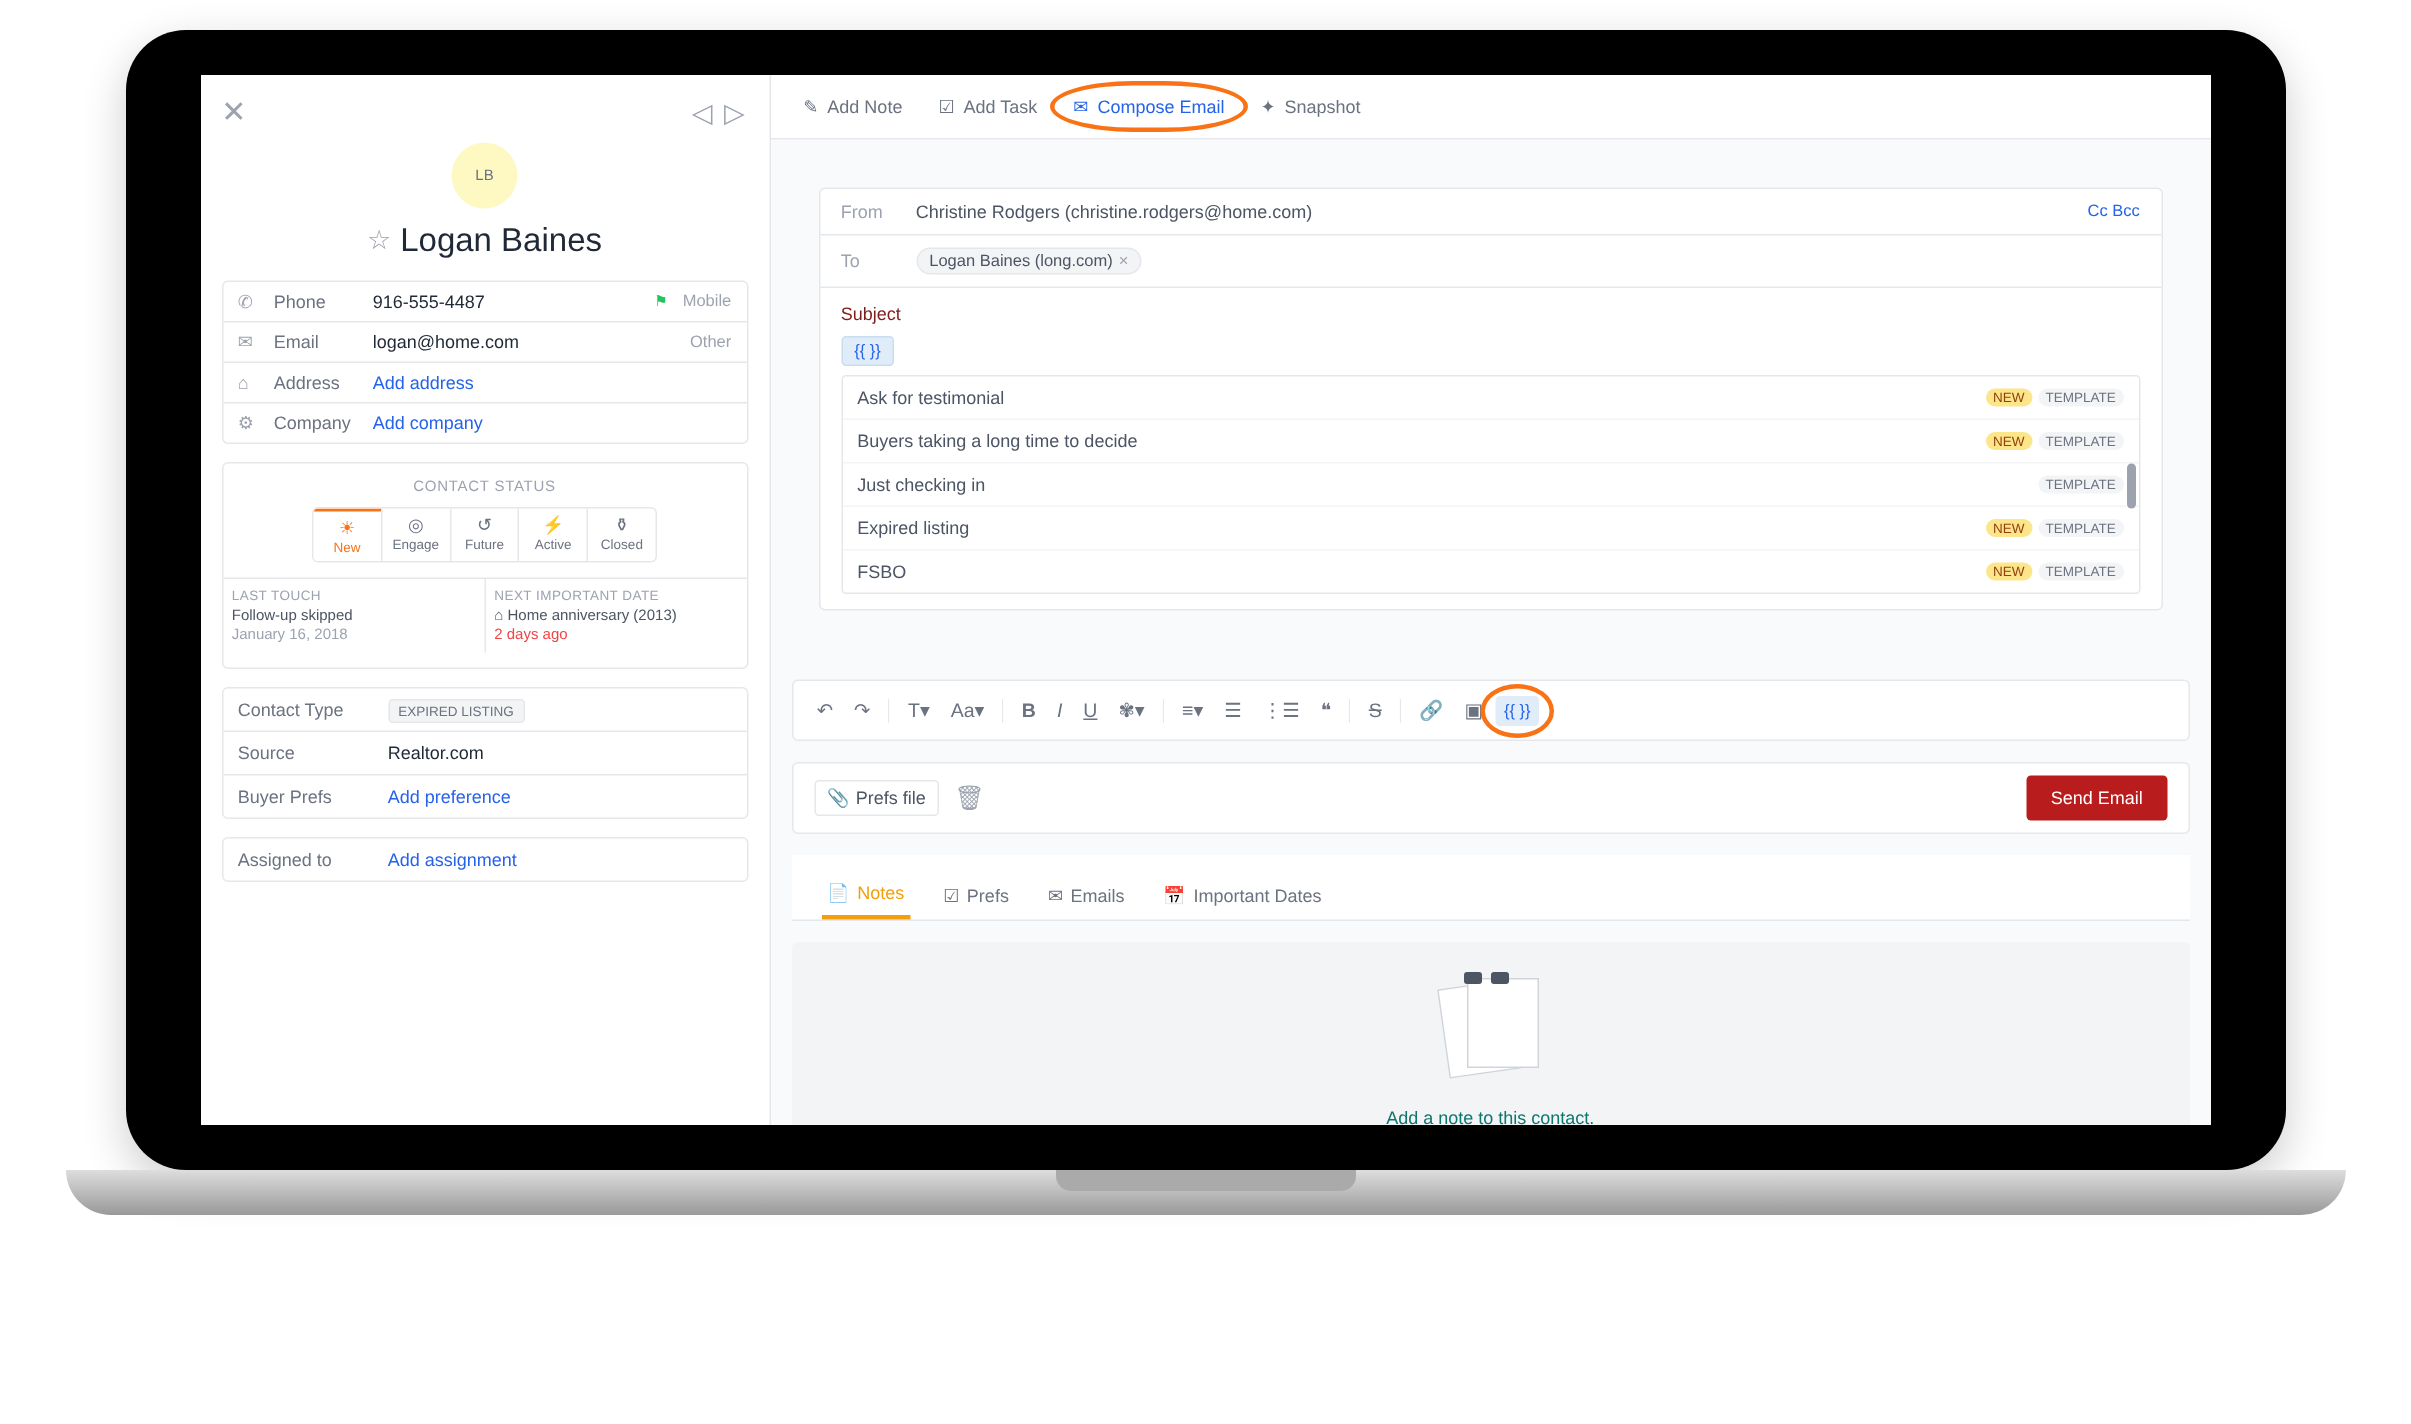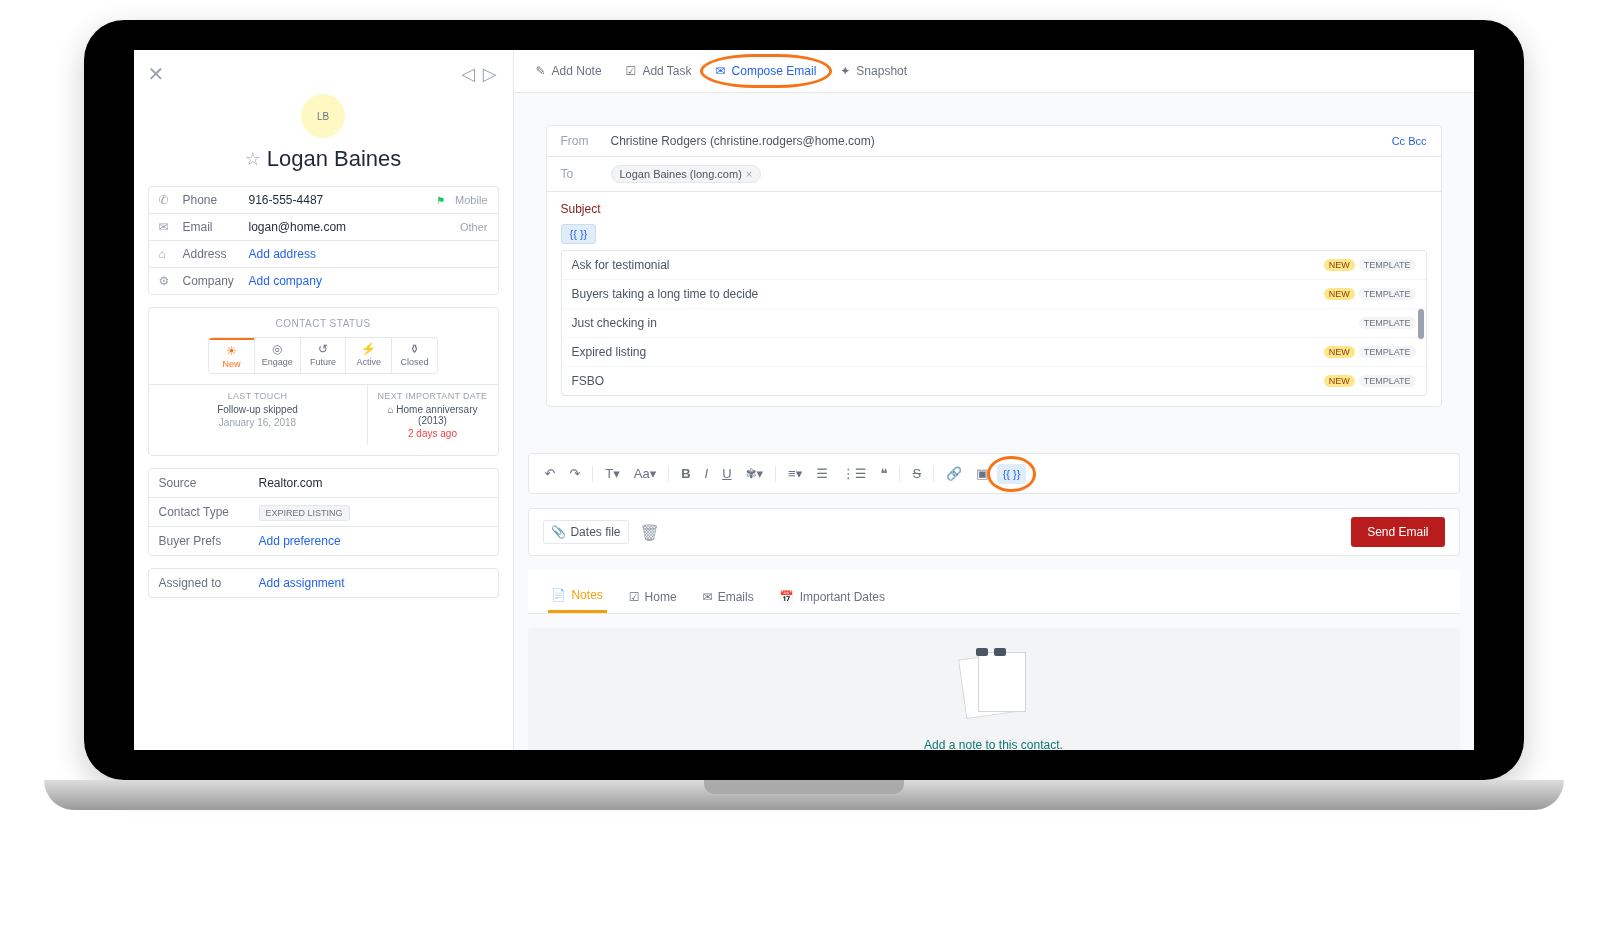--- a/index.html
+++ b/index.html
@@ -33,21 +33,21 @@
   .flag{color:#22c55e;margin-right:10px;font-size:10px;}
 
   .status-card{padding:10px;}
   .status-title{text-align:center;font-size:10px;color:#9ca3af;letter-spacing:.5px;margin-bottom:8px;}
   .status-btns{display:flex;border:1px solid #e5e7eb;border-radius:4px;overflow:hidden;width:230px;margin:0 auto 10px;}
   .status-btn{flex:1;text-align:center;padding:4px 0;font-size:9px;color:#6b7280;border-left:1px solid #e5e7eb;cursor:pointer;}
   .status-btn:first-child{border-left:none;}
   .status-btn.active{background:#fff;color:#f97316;border-top:2px solid #f97316;}
   .status-btn .i{display:block;font-size:12px;margin-bottom:1px;}
   .touch-row{display:flex;border-top:1px solid #e5e7eb;margin:0 -10px;}
-  .touch{flex:1;text-align:center;padding:6px;border-left:1px solid #e5e7eb;font-size:10px;margin-left:44px;}
+  .touch{flex:1;padding:6px;border-left:1px solid #e5e7eb;font-size:10px;}
   .touch:first-child{border-left:none;}
   .touch .h{color:#9ca3af;font-size:9px;letter-spacing:.3px;}
   .touch .v{color:#4b5563;margin-top:3px;}
   .touch .d{color:#9ca3af;margin-top:2px;}
   .touch .d.red{color:#ef4444;}
 
   .kv{display:flex;padding:7px 10px;border-top:1px solid #e5e7eb;font-size:12px;}
   .kv:first-child{border-top:none;}
   .kv .k{width:100px;color:#6b7280;}
   .kv .v{color:#1f2937;}
@@ -168,26 +168,26 @@
         <div class="touch">
           <div class="h">NEXT IMPORTANT DATE</div>
           <div class="v">⌂ <span>Home anniversary (2013)</span></div>
           <div class="d red">2 days ago</div>
         </div>
       </div>
     </div>
 
     <div class="card">
       <div class="kv">
+              <span class="k">Contact Type</span>
+              <span class="v"><span class="badge">EXPIRED LISTING</span></span>
+            </div>
+      <div class="kv">
               <span class="k">Source</span>
               <span class="v">Realtor.com</span>
-            </div>
-      <div class="kv">
-              <span class="k">Contact Type</span>
-              <span class="v"><span class="badge">EXPIRED LISTING</span></span>
             </div>
       <div class="kv">
               <span class="k">Buyer Prefs</span>
               <span class="v"><a href="#">Add preference</a></span>
             </div>
     </div>
 
     <div class="card">
       <div class="kv">
               <span class="k">Assigned to</span>
@@ -280,29 +280,29 @@
       <span class="tb"><s>S</s></span>
       <span class="tb sep"></span>
       <span class="tb">🔗</span>
       <span class="tb">▣</span>
       <span class="tb merge"><span>{{  }}</span><span class="circled2"></span></span>
     </div>
 
     <div class="sendbar">
       <span class="attach">
               <span>📎</span>
-              <span>Dates file</span>
+              <span>Prefs file</span>
             </span>
       <span class="trash">🗑</span>
       <button class="send">Send Email</button>
     </div>
 
     <div class="tabs">
       <div class="tab active">📄 <span>Notes</span></div>
-      <div class="tab">☑ <span>Home</span></div>
+      <div class="tab">☑ <span>Prefs</span></div>
       <div class="tab">✉ <span>Emails</span></div>
       <div class="tab">📅 <span>Important Dates</span></div>
     </div>
 
     <div class="empty">
       <div class="clipboard">
         <div class="paper p1"></div>
               <div class="paper p2"></div>
         <div class="clip c1"></div>
               <div class="clip c2"></div>

